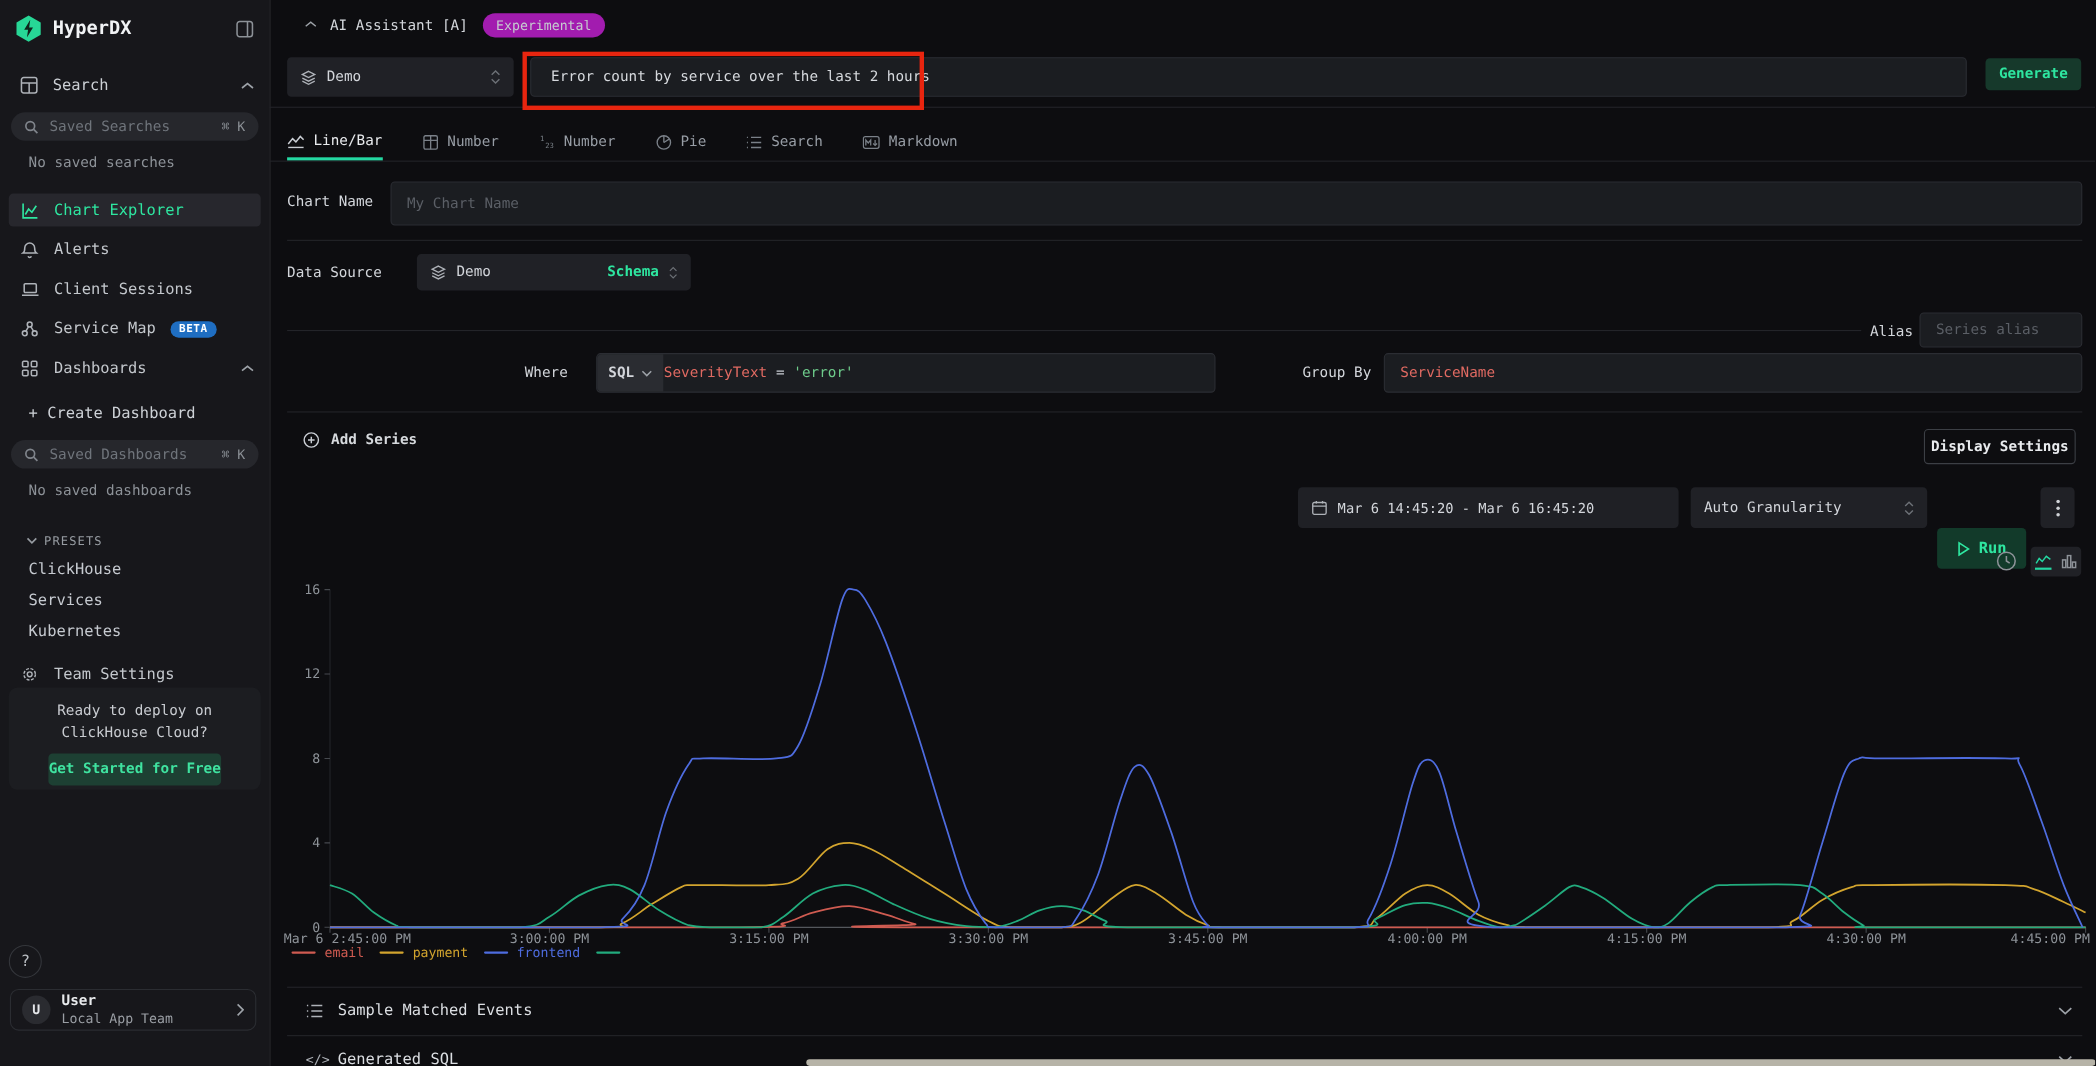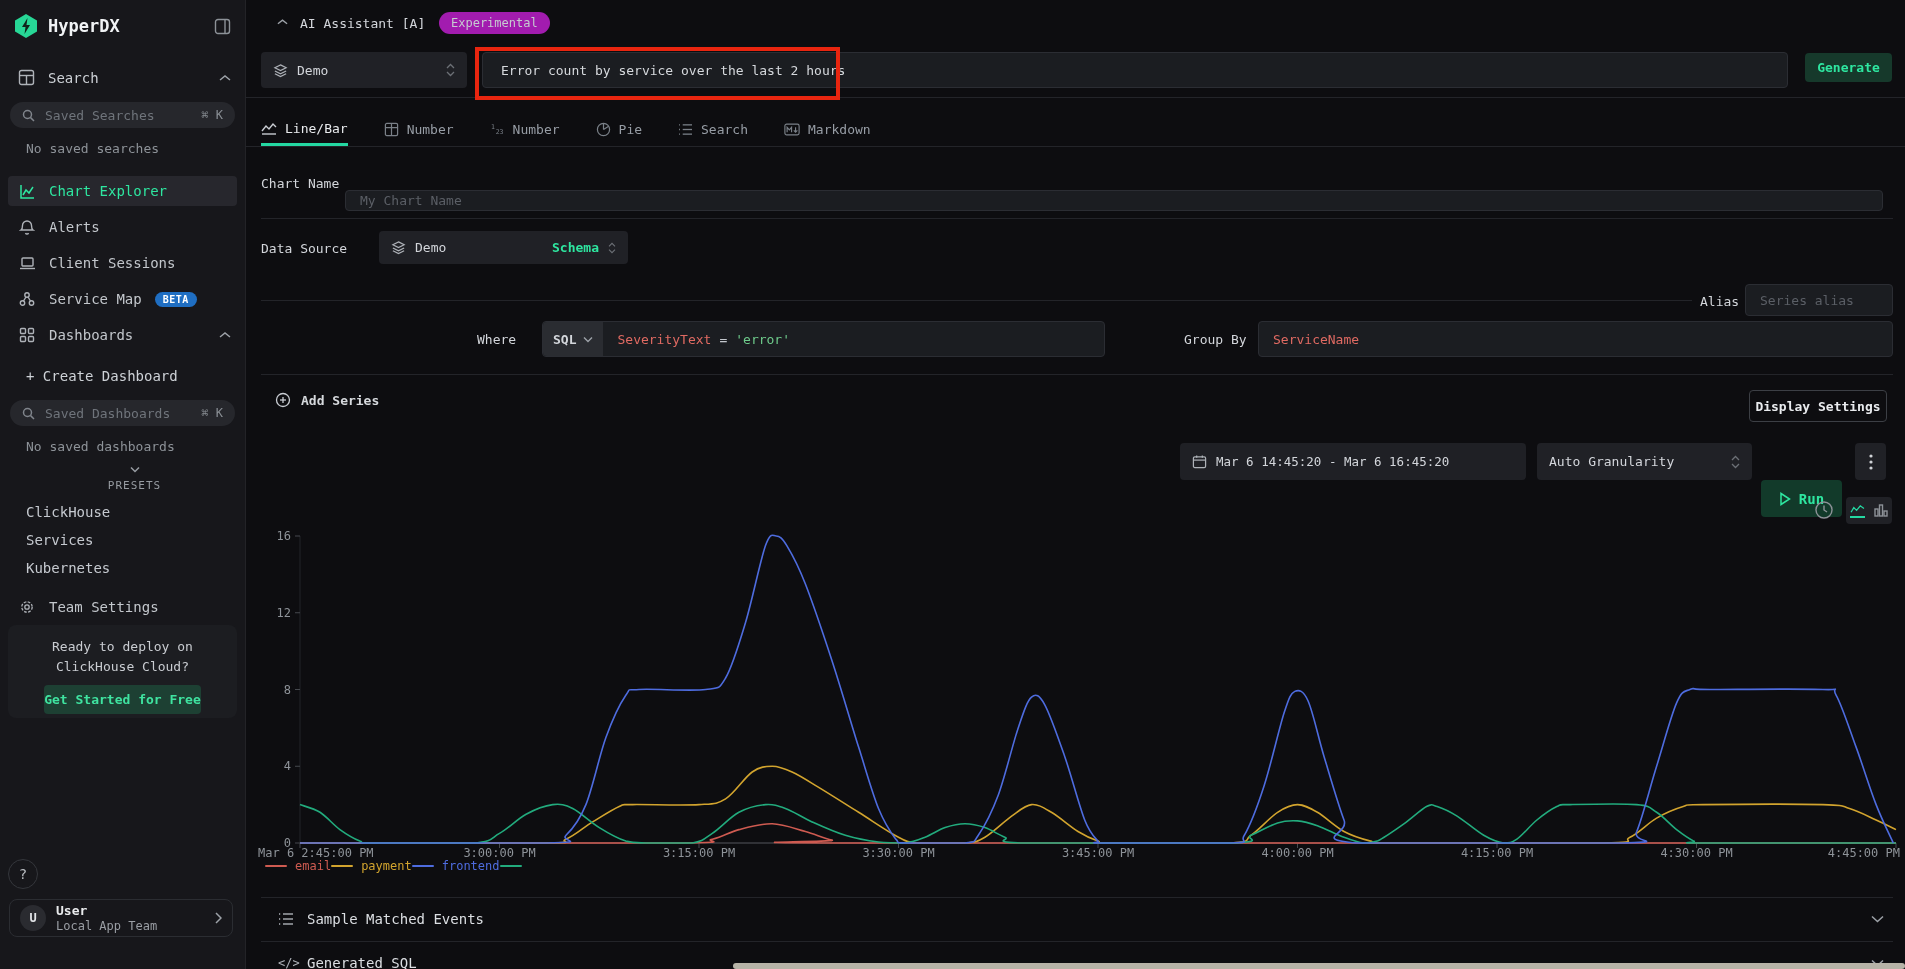--- a/index.html
+++ b/index.html
@@ -17,21 +17,21 @@
   .pill{display:flex;align-items:center;gap:8px;margin:16px 10px 0 10px;height:26px;border-radius:13px;background:#26272c;padding:0 12px;}
   .pill input{flex:1;background:transparent;border:none;outline:none;color:#9da2a8;font-family:inherit;font-size:13px;min-width:0;}
   .pill input::placeholder{color:#6f747b;}
   .pill .short{font-size:12px;color:#8a8f95;white-space:nowrap;}
   .muted-note{margin:13px 0 0 26px;color:#8d9298;font-size:13px;}
   .nav-item{display:flex;align-items:center;gap:13px;height:30px;margin:6px 8px 0 8px;padding:0 0 0 10px;border-radius:4px;color:#c3c7cc;font-size:14px;cursor:pointer;}
   .nav-item.active{background:#27272d;color:#2ee6a0;}
   .nav-item .nicon{width:18px;display:flex;justify-content:center;}
   .badge-beta{background:#1f6ec2;color:#fff;font-size:10px;font-weight:bold;padding:2px 8px;border-radius:10px;letter-spacing:.5px;}
   .create-dash{margin:18px 0 0 26px;color:#ced2d7;font-size:14px;cursor:pointer;}
-  .presets-label{display:flex;align-items:center;gap:6px;margin:12px 0 0 24px;color:#979ca2;font-size:11px;letter-spacing:1px;flex-direction:column;}
+  .presets-label{display:flex;align-items:center;gap:6px;margin:31px 0 0 24px;color:#979ca2;font-size:11px;letter-spacing:1px;}
   .preset-item{margin:12px 0 0 26px;color:#c6cad0;font-size:14px;cursor:pointer;}
   .cloud-card{position:absolute;left:8px;top:625px;width:229px;height:93px;background:#1c1d21;border-radius:8px;text-align:center;}
   .cloud-card .txt{padding:12px 8px 0 8px;color:#c9ccd1;font-size:13px;line-height:1.55;}
   .cloud-btn{display:inline-block;margin-top:8px;background:#1d4033;color:#3fe3a0;font-weight:bold;font-size:13px;padding:7px 0;border-radius:4px;cursor:pointer;}
   .help-circle{position:absolute;left:8px;bottom:80px;width:28px;height:28px;border:1px solid #34363b;border-radius:50%;
       display:flex;align-items:center;justify-content:center;color:#b9bdc2;font-size:14px;cursor:pointer;}
   .user-card{position:absolute;left:9px;bottom:32px;width:224px;height:38px;border:1px solid #2b2d32;border-radius:8px;
       display:flex;align-items:center;gap:10px;padding:0 10px;box-sizing:border-box;cursor:pointer;}
   .avatar{width:26px;height:26px;border-radius:50%;background:#2a2b30;color:#e4e6e9;font-size:12px;font-weight:bold;
       display:flex;align-items:center;justify-content:center;}
@@ -54,21 +54,21 @@
   .tab .ticon{color:#7a8088;display:flex;}
   .tab.active{color:#e9ebee;border-bottom:3px solid #24d8a2;}
   .tab.active .ticon{color:#c9cdd3;}
   .chip{background:#2a2c31;height:100%;display:flex;align-items:center;gap:7px;padding:0 10px;border-radius:4px 0 0 4px;color:#d3d6db;}
   .sql-field{color:#e06a62;}
   .sql-op{color:#c3c7cd;}
   .sql-str{color:#6ecb8b;}
   .btn-outline{position:absolute;display:flex;align-items:center;justify-content:center;border:1px solid #3c3f45;border-radius:4px;color:#e9ebee;font-weight:bold;font-size:13px;cursor:pointer;}
   .run-btn{position:absolute;display:flex;align-items:center;justify-content:center;gap:8px;background:#123a2a;border-radius:4px;color:#2ee6a0;font-weight:bold;font-size:14px;cursor:pointer;margin-top:37px;}
   .seg{position:absolute;display:flex;align-items:center;justify-content:space-around;background:#202126;border-radius:4px;}
-  .legend{position:absolute;left:20px;top:859px;display:flex;align-items:center;font-size:12px;}
+  .legend{position:absolute;left:20px;top:859px;display:flex;align-items:center;gap:14px;font-size:12px;}
   .lg-item{display:flex;align-items:center;gap:8px;cursor:pointer;}
   .lg-dash{display:inline-block;width:22px;height:2px;border-radius:1px;}
   .section-row{position:absolute;left:0;width:1660px;height:44px;display:flex;align-items:center;cursor:pointer;}
   .section-row .sicon{position:absolute;left:33px;color:#aeb2b8;display:flex;}
   .section-row .stitle{position:absolute;left:62px;color:#dcdfe3;font-size:14px;}
   .section-row .schev{position:absolute;left:1626px;color:#9da2a8;display:flex;}
   .hscroll{position:absolute;left:488px;bottom:0;width:1172px;height:6px;background:#b6b3a7;border-radius:3px;}
 </style>
 </head>
 <body>
@@ -336,21 +336,21 @@
               <line x1="13" y1="4.5" x2="13" y2="9.5"></line>
               <polyline points="11,8 13,10 15,8"></polyline>
             </svg>
         </span>
         <span>Markdown</span>
       </div>
     </div>
     <div class="hr" style="left:0;top:146px;width:1660px;"></div>
 
     <span class="abs label" style="left:16px;top:176px;">Chart Name</span>
-    <div class="input" style="left:100px;top:165px;width:1538px;height:21px;margin-top:25px;">
+    <div class="input" style="left:110px;top:165px;width:1538px;height:40px;">
       <input class="bare" placeholder="My Chart Name" style="">
     </div>
     <div class="hr" style="left:16px;top:218px;width:1632px;"></div>
 
     <span class="abs label" style="left:16px;top:241px;">Data Source</span>
     <div class="select" style="left:134px;top:231px;width:249px;height:33px;">
       <span>
         <svg width="15" height="15" viewBox="0 0 16 16" fill="none" stroke="#aeb2b8" stroke-width="1.3">
             <polygon points="8,2 14,5 8,8 2,5"></polygon>
             <polyline points="2,8.5 8,11.5 14,8.5"></polyline>
@@ -374,21 +374,21 @@
     </div>
 
     <span class="abs label" style="left:232px;top:332px;">Where</span>
     <div class="input" style="left:297px;top:321px;width:563px;height:36px;padding:0;gap:0;">
       <span class="chip">
         <span style="font-weight:bold;">SQL</span>
         <svg width="10" height="7" viewBox="0 0 10 7" fill="none" stroke="#9da2a8" stroke-width="1.4">
             <polyline points="1,1.5 5,5.5 9,1.5"></polyline>
           </svg>
       </span>
-      <span style="padding-left:14px;display:flex;gap:8px;">
+      <span style="padding-left:0;display:flex;gap:8px;">
         <span class="sql-field">SeverityText</span>
         <span class="sql-op">=</span>
         <span class="sql-str">'error'</span>
       </span>
     </div>
     <span class="abs label" style="left:939px;top:332px;">Group By</span>
     <div class="input" style="left:1013px;top:321px;width:635px;height:36px;padding-left:14px;">
       <span class="sql-field">ServiceName</span>
     </div>
     <div class="hr" style="left:16px;top:374px;width:1632px;"></div>

